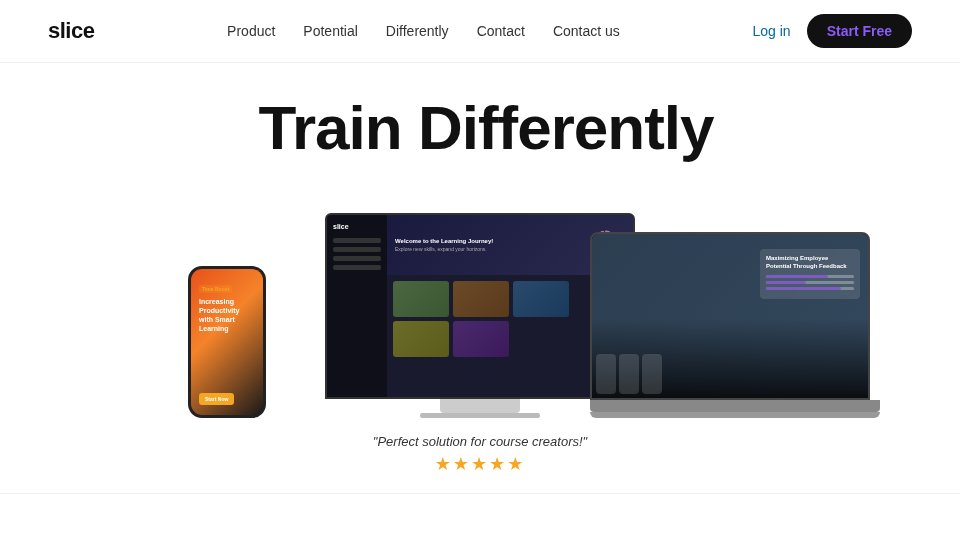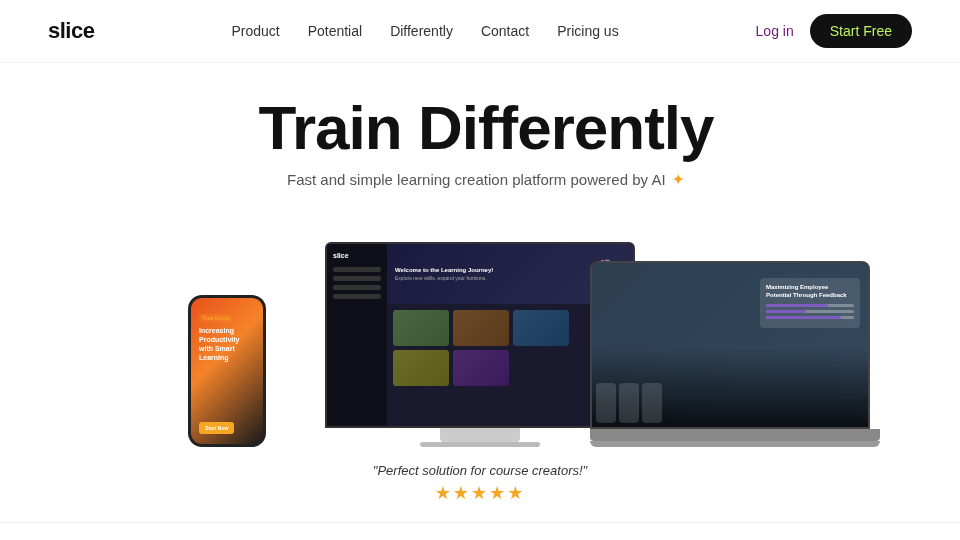--- a/index.html
+++ b/index.html
@@ -36,31 +36,31 @@
       font-size: 14px;
       margin-top: 39px;
     }
     .nav-actions {
       display: flex;
       align-items: center;
       gap: 16px;
     }
     .nav-login {
       font-size: 14px;
-      color: #701a75;
+      color: #0369a1;
       cursor: pointer;
     }
     .nav-cta {
       background: #111;
-      color: #bef264;
+      color: #8b5cf6;
       border: none;
       padding: 9px 20px;
       border-radius: 20px;
       font-size: 14px;
-      font-weight: 400;
+      font-weight: 700;
       cursor: pointer;
     }
 
     
     .hero {
       text-align: center;
       padding: 32px 48px 0;
       margin-left: 12px;
     }
     .hero-title {
@@ -369,34 +369,30 @@
 </head>
 <body>
 
 <nav>
   <div class="nav-logo">slice</div>
   <ul class="nav-links">
     <li><a href="#">Product</a></li>
     <li><a href="#">Potential</a></li>
     <li><a href="#">Differently</a></li>
     <li><a href="#">Contact</a></li>
-    <li><a href="#">Pricing us</a></li>
+    <li><a href="#">Contact us</a></li>
   </ul>
   <div class="nav-actions">
     <span class="nav-login">Log in</span>
     <button class="nav-cta">Start Free</button>
   </div>
 </nav>
 
 <section class="hero">
   <h1 class="hero-title">Train Differently</h1>
-  <p class="hero-subtitle">
-    <span>Fast and simple learning creation platform powered by AI</span>
-    <span class="ai-star">✦</span>
-  </p>
 </section>
 
 <div class="mockup-area">
 
   <div class="phone-mockup">
     <div class="phone-frame">
       <div class="phone-screen">
         <div class="phone-content">
           <div class="phone-tag">Time Boost</div>
           <div class="phone-title-sm">Increasing Productivity with Smart Learning</div>

